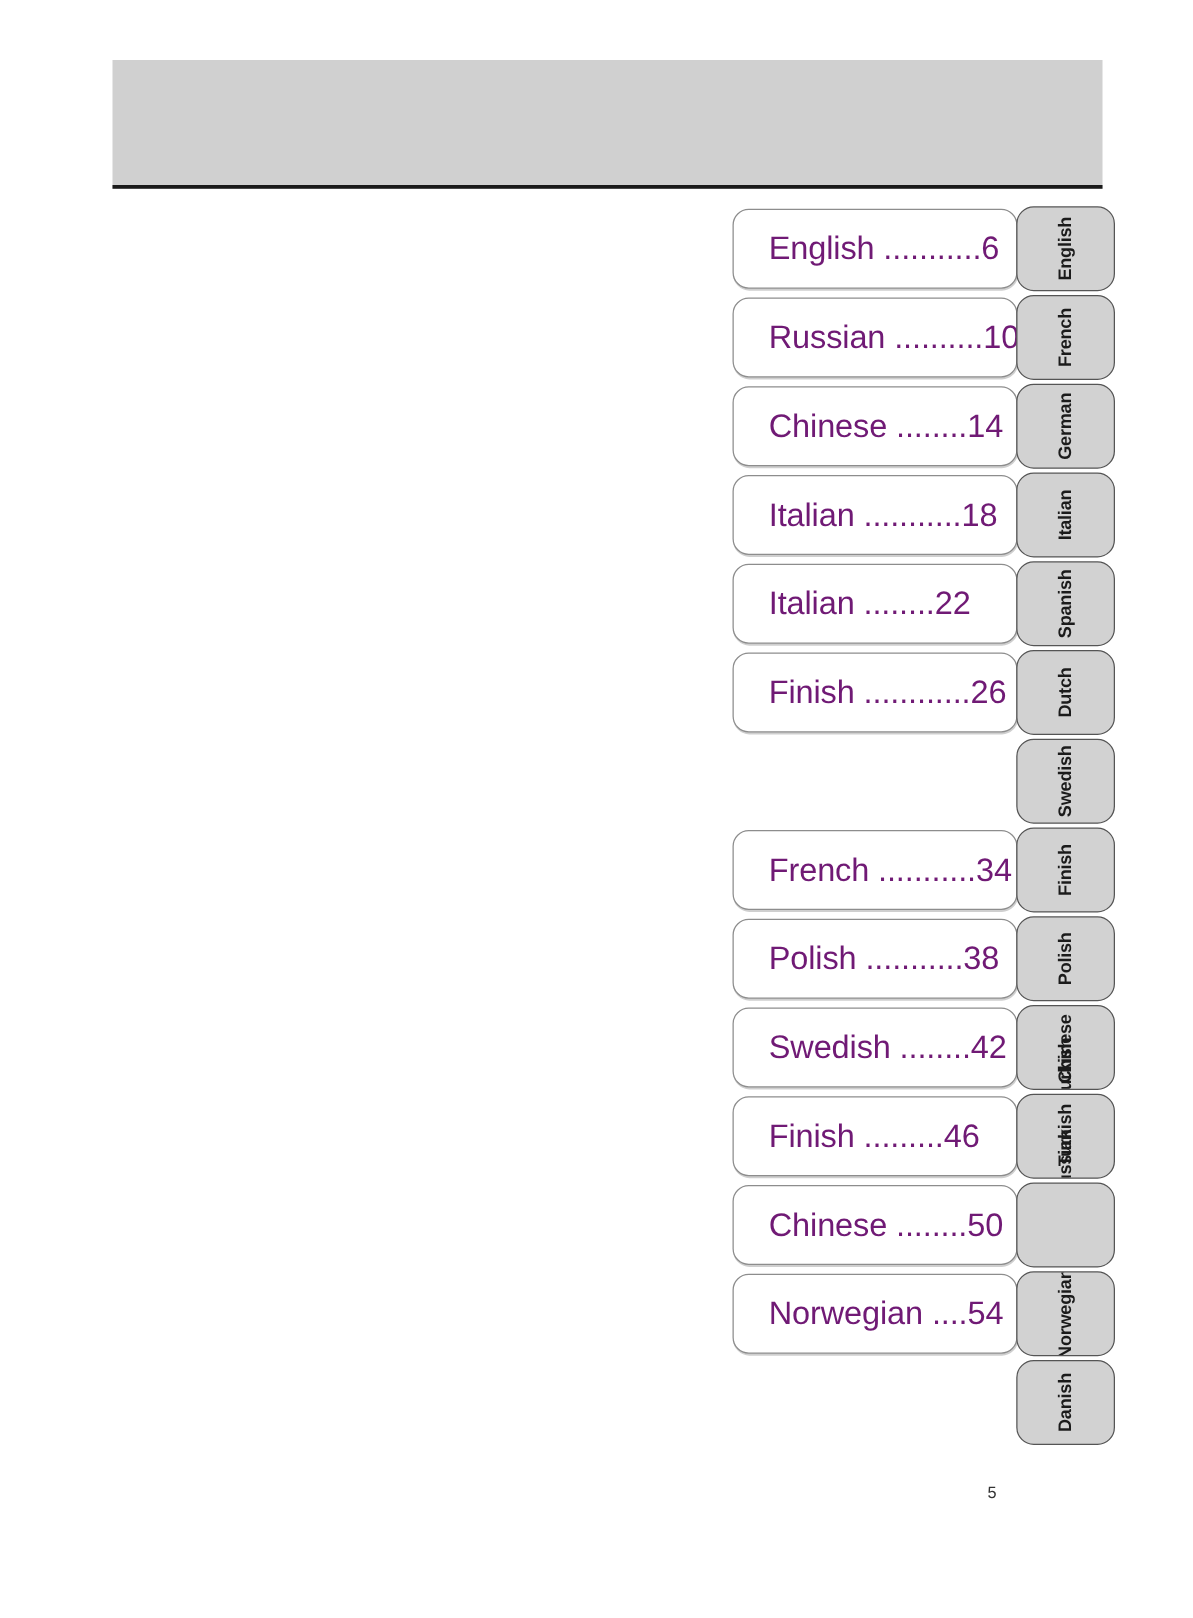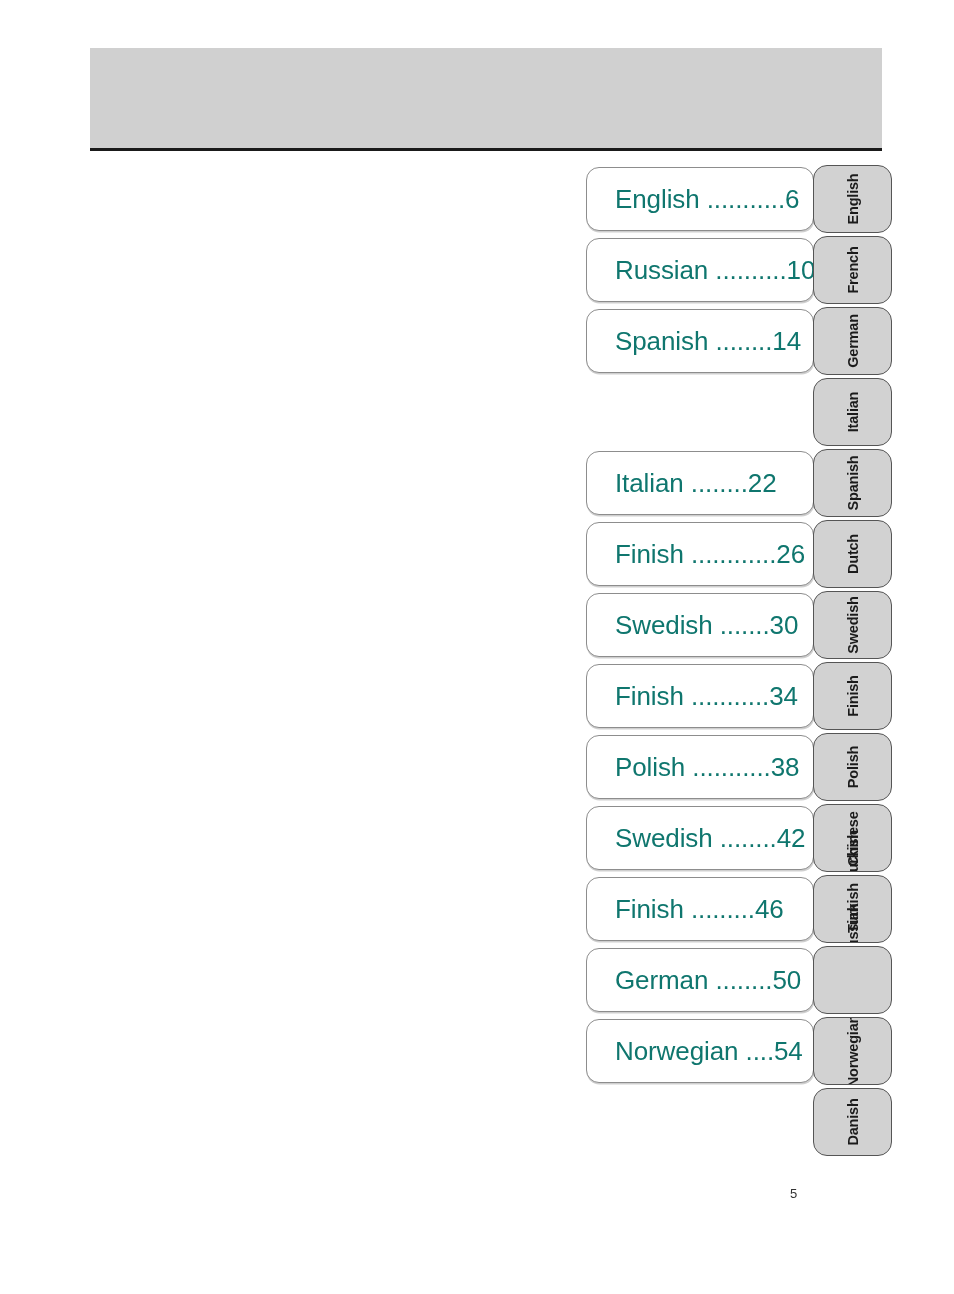--- a/index.html
+++ b/index.html
@@ -54,21 +54,21 @@
     box-shadow: 0.5px 1.5px 0 0 #cfcfcf;
   }
 
   .toc-label {
     position: absolute;
     left: 28px;
     top: 50%;
     transform: translateY(-50%);
     white-space: nowrap;
     font-size: 26px;
-    color: #0f766e;
+    color: #701a75;
     letter-spacing: -0.1px;
   }
 
   
   .toc-tab {
     position: absolute;
     left: 227px;
     top: 0;
     width: 79px;
     height: 68px;
@@ -132,27 +132,30 @@
     <div class="toc-row">
       <div class="toc-box">
         <div class="toc-label">Russian ..........10</div>
       </div>
       <div class="toc-tab">
         <div class="toc-tab-text">French</div>
       </div>
     </div>
     <div class="toc-row">
       <div class="toc-box">
-        <div class="toc-label">Spanish ........14</div>
+        <div class="toc-label">Chinese ........14</div>
       </div>
       <div class="toc-tab">
         <div class="toc-tab-text">German</div>
       </div>
     </div>
     <div class="toc-row">
+      <div class="toc-box">
+        <div class="toc-label">Italian ...........18</div>
+      </div>
       <div class="toc-tab">
         <div class="toc-tab-text">Italian</div>
       </div>
     </div>
     <div class="toc-row">
       <div class="toc-box">
         <div class="toc-label">Italian ........22</div>
       </div>
       <div class="toc-tab">
         <div class="toc-tab-text">Spanish</div>
@@ -160,30 +163,27 @@
     </div>
     <div class="toc-row">
       <div class="toc-box">
         <div class="toc-label">Finish ............26</div>
       </div>
       <div class="toc-tab">
         <div class="toc-tab-text">Dutch</div>
       </div>
     </div>
     <div class="toc-row">
-      <div class="toc-box">
-        <div class="toc-label">Swedish .......30</div>
-      </div>
       <div class="toc-tab">
         <div class="toc-tab-text">Swedish</div>
       </div>
     </div>
     <div class="toc-row">
       <div class="toc-box">
-        <div class="toc-label">Finish ...........34</div>
+        <div class="toc-label">French ...........34</div>
       </div>
       <div class="toc-tab">
         <div class="toc-tab-text">Finish</div>
       </div>
     </div>
     <div class="toc-row">
       <div class="toc-box">
         <div class="toc-label">Polish ...........38</div>
       </div>
       <div class="toc-tab">
@@ -203,21 +203,21 @@
       <div class="toc-box">
         <div class="toc-label">Finish .........46</div>
       </div>
       <div class="toc-tab">
         <div class="toc-tab-text overlap-d">Russian</div>
         <div class="toc-tab-text overlap-c">Turkish</div>
       </div>
     </div>
     <div class="toc-row">
       <div class="toc-box">
-        <div class="toc-label">German ........50</div>
+        <div class="toc-label">Chinese ........50</div>
       </div>
       <div class="toc-tab"></div>
     </div>
     <div class="toc-row">
       <div class="toc-box">
         <div class="toc-label">Norwegian ....54</div>
       </div>
       <div class="toc-tab">
         <div class="toc-tab-text">Norwegian</div>
       </div>

